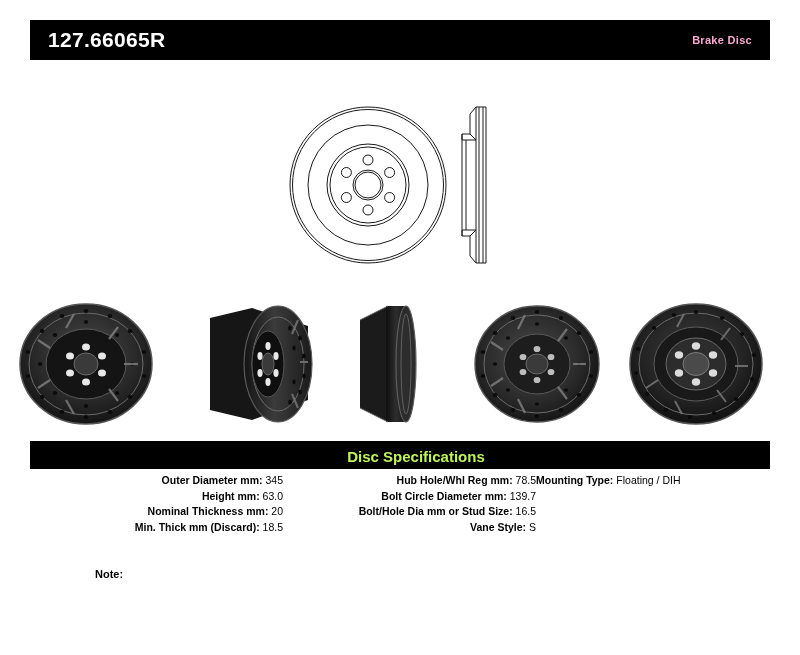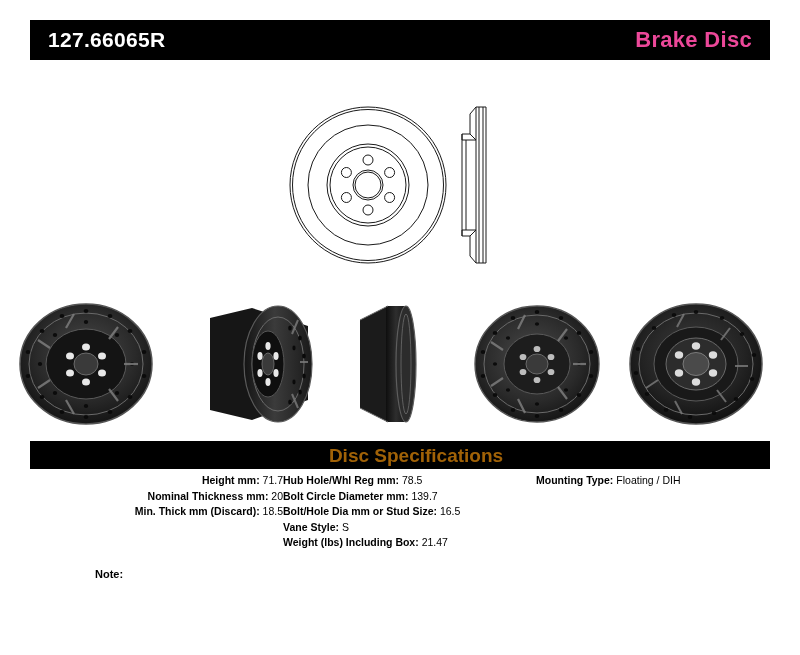--- a/index.html
+++ b/index.html
@@ -30,22 +30,22 @@
     box-sizing: border-box;
     padding: 0 18px;
   }
   .header .part-number {
     color: #ffffff;
     font-size: 21px;
     font-weight: bold;
     letter-spacing: 0.3px;
   }
   .header .product-type {
-    color: #ec4899;
-    font-size: 22px;
+    color: #f9a8d4;
+    font-size: 11px;
     font-weight: bold;
     letter-spacing: 0.3px;
   }
 
   
   .drawings {
     position: absolute;
     left: 0;
     top: 70px;
     width: 800px;
@@ -78,22 +78,22 @@
   }
   .spec-title-bar {
     width: 100%;
     height: 26px;
     background: #000000;
     display: flex;
     align-items: center;
     justify-content: center;
   }
   .spec-title-bar .spec-title {
-    color: #a16207;
-    font-size: 19px;
+    color: #bef264;
+    font-size: 15px;
     font-weight: bold;
     margin-left: 32px;
   }
   .spec-divider-top {
     position: absolute;
     left: 30px;
     top: 441px;
     width: 740px;
     height: 2px;
     background: #000000;
@@ -104,21 +104,21 @@
     left: 30px;
     top: 473px;
     width: 740px;
     display: flex;
     font-size: 10.5px;
   }
   .spec-col {
     box-sizing: border-box;
   }
   .col-left { width: 253px; text-align: right; padding-right: 0; }
-  .col-mid  { width: 253px; text-align: left; }
+  .col-mid  { width: 253px; text-align: right; }
   .col-right{ width: 234px; text-align: left; padding-right: 12px; }
 
   .spec-line {
     line-height: 15.5px;
     white-space: nowrap;
   }
   .spec-line .label { font-weight: bold; }
   .spec-line .value { font-weight: normal; }
 
   .note {
@@ -398,22 +398,26 @@
 <div class="spec-panel">
   <div class="spec-title-bar">
     <span class="spec-title">Disc Specifications</span>
   </div>
 </div>
 
 <div class="spec-columns">
 
   <div class="spec-col col-left">
     <div class="spec-line">
+      <span class="label">Outer Diameter mm: </span>
+      <span class="value">345</span>
+    </div>
+    <div class="spec-line">
       <span class="label">Height mm: </span>
-      <span class="value">71.7</span>
+      <span class="value">63.0</span>
     </div>
     <div class="spec-line">
       <span class="label">Nominal Thickness mm: </span>
       <span class="value">20</span>
     </div>
     <div class="spec-line">
       <span class="label">Min. Thick mm (Discard): </span>
       <span class="value">18.5</span>
     </div>
   </div>
@@ -427,24 +431,20 @@
       <span class="label">Bolt Circle Diameter mm: </span>
       <span class="value">139.7</span>
     </div>
     <div class="spec-line">
       <span class="label">Bolt/Hole Dia mm or Stud Size: </span>
       <span class="value">16.5</span>
     </div>
     <div class="spec-line">
       <span class="label">Vane Style: </span>
       <span class="value">S</span>
-    </div>
-    <div class="spec-line">
-      <span class="label">Weight (lbs) Including Box: </span>
-      <span class="value">21.47</span>
     </div>
   </div>
 
   <div class="spec-col col-right">
     <div class="spec-line">
       <span class="label">Mounting Type: </span>
       <span class="value">Floating / DIH</span>
     </div>
   </div>
 

